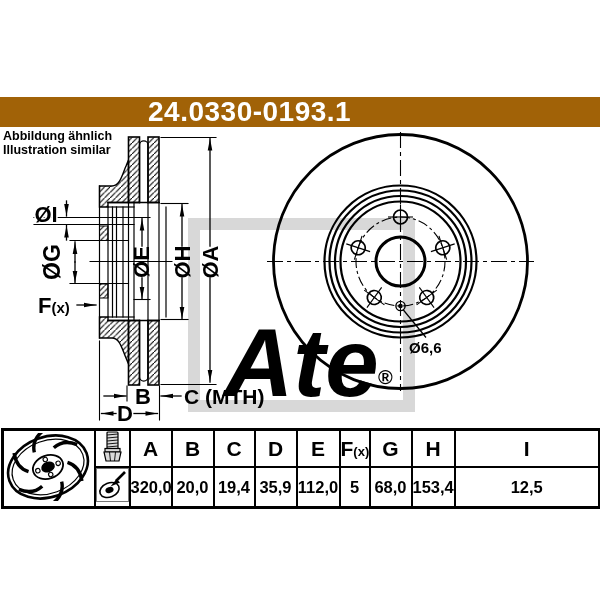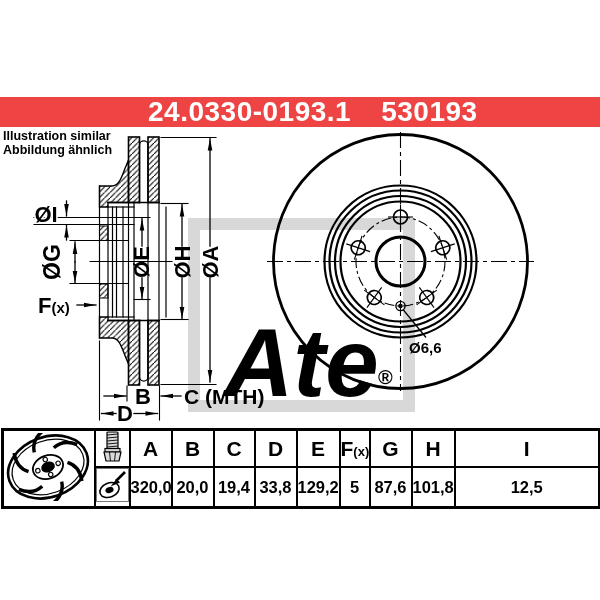--- a/index.html
+++ b/index.html
@@ -1,19 +1,19 @@
 <!DOCTYPE html>
 <html><head>
 <meta charset="utf-8">
 <style>
   html,body{margin:0;padding:0;background:#fff;}
   body{width:600px;height:600px;position:relative;overflow:hidden;
        font-family:"Liberation Sans",sans-serif;}
   #header-bar{position:absolute;left:0;top:97px;width:600px;height:30px;
-    background:#ef4444;color:#fff;display:flex;align-items:center;
+    background:#a16207;color:#fff;display:flex;align-items:center;
     padding-left:148px;box-sizing:border-box;gap:30px;
     font-weight:bold;font-size:28px;letter-spacing:.5px;}
   #note{position:absolute;left:3px;top:129px;font-weight:bold;font-size:12.5px;
     line-height:14px;color:#000;}
   #drawing{position:absolute;left:0;top:128px;}
   svg text{font-family:"Liberation Sans",sans-serif;font-weight:bold;fill:#000;}
   #spec-table{position:absolute;left:1px;top:428px;border-collapse:collapse;
     table-layout:fixed;width:597px;border:3px solid #000;}
   #spec-table th,#spec-table td{border:2px solid #000;text-align:center;
     vertical-align:middle;padding:0;color:#000;background:#fff;}
@@ -21,26 +21,25 @@
   #spec-table td{font-size:16.5px;font-weight:bold;height:35px;}
   #spec-table th .small{font-size:13px;font-weight:bold;}
   #spec-table td.img-cell,#spec-table td.icon-cell{padding:0;height:auto;}
   .wm{user-select:none;}
 </style>
 </head>
 <body>
 
 <div id="header-bar">
   <span>24.0330-0193.1</span>
-  <span>530193</span>
 </div>
 
 <div id="note">
+  <div>Abbildung ähnlich</div>
   <div>Illustration similar</div>
-  <div>Abbildung ähnlich</div>
 </div>
 
 <svg id="drawing" width="600" height="299" viewBox="0 128 600 299">
   <defs>
     <pattern id="ht" width="5.5" height="5.5" patternUnits="userSpaceOnUse">
       <path d="M-1,6.5 L6.5,-1" stroke="#000" stroke-width="1.1"></path>
     </pattern>
     <marker id="ah" orient="auto" markerUnits="userSpaceOnUse" markerWidth="14" markerHeight="6" refX="12" refY="2.3" overflow="visible">
       <path d="M0,0 L12,2.3 L0,4.6 Z" fill="#000"></path>
     </marker>
@@ -266,21 +265,21 @@
           <ellipse rx="4.2" ry="2.9" fill="#000"></ellipse>
         </g>
         <line x1="29" y1="4" x2="20" y2="13" stroke="#000" stroke-width="2.6"></line>
         <polygon points="14.5,18.5 20.5,11 24,14.5" fill="#000"></polygon>
       </svg>
     </td>
 
   <td>320,0</td>
         <td>20,0</td>
         <td>19,4</td>
-        <td>33,8</td>
-        <td>129,2</td>
+        <td>35,9</td>
+        <td>112,0</td>
         <td>5</td>
-        <td>87,6</td>
-        <td>101,8</td>
+        <td>68,0</td>
+        <td>153,4</td>
         <td>12,5</td>
       </tr>
 </tbody>
   </table>
 
 </body></html>

